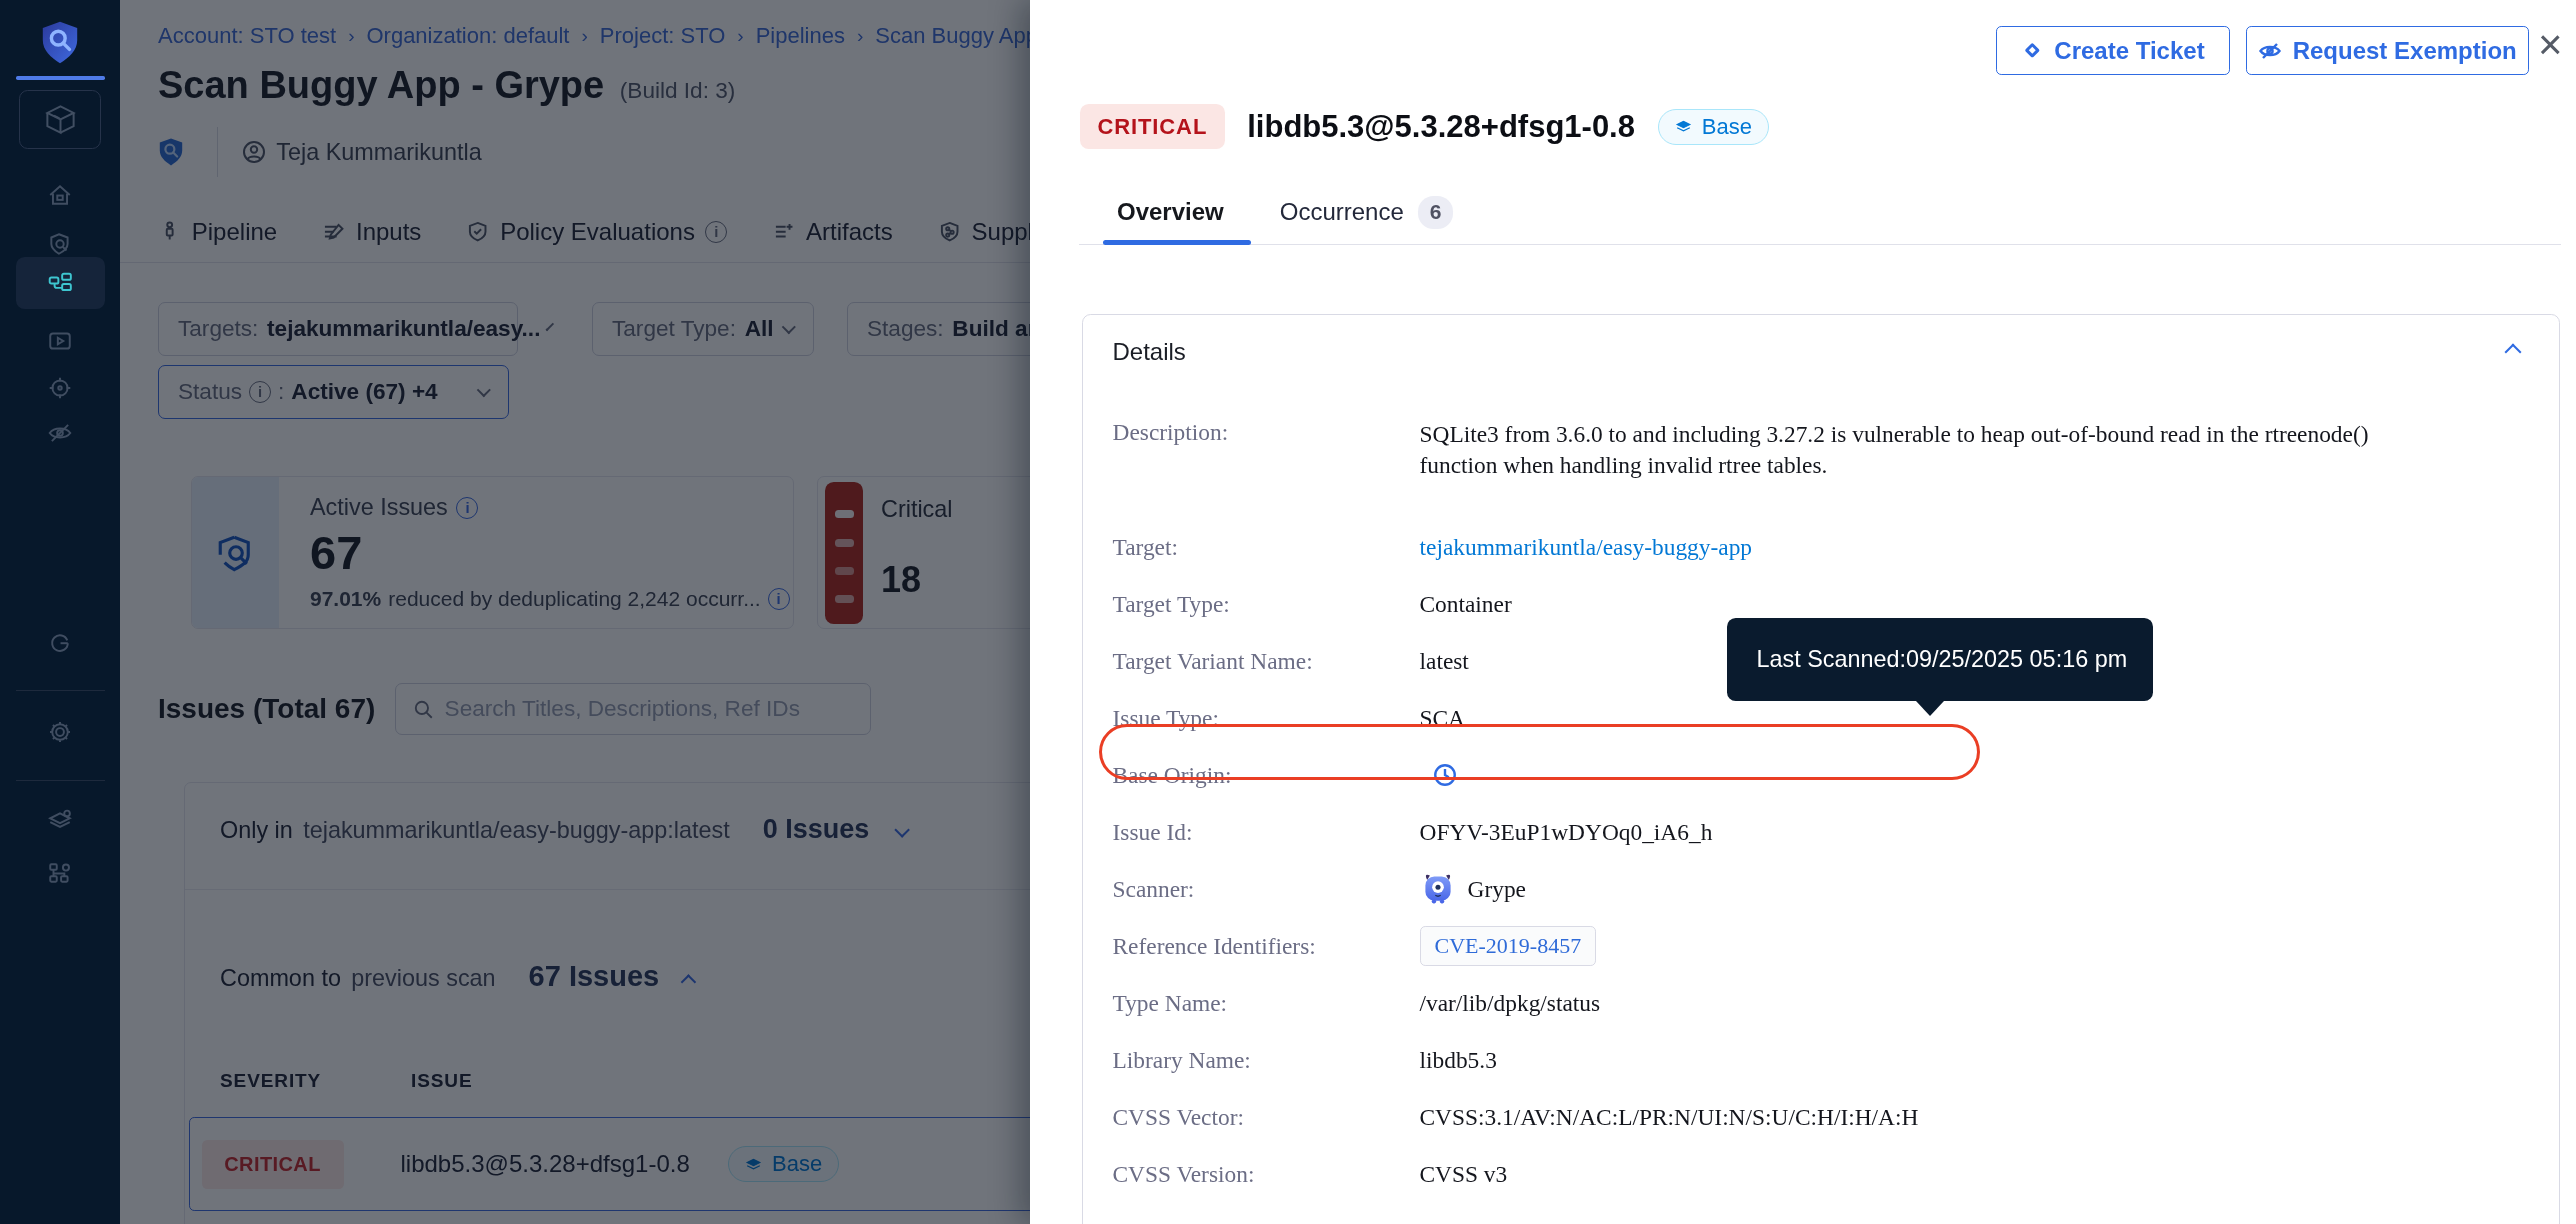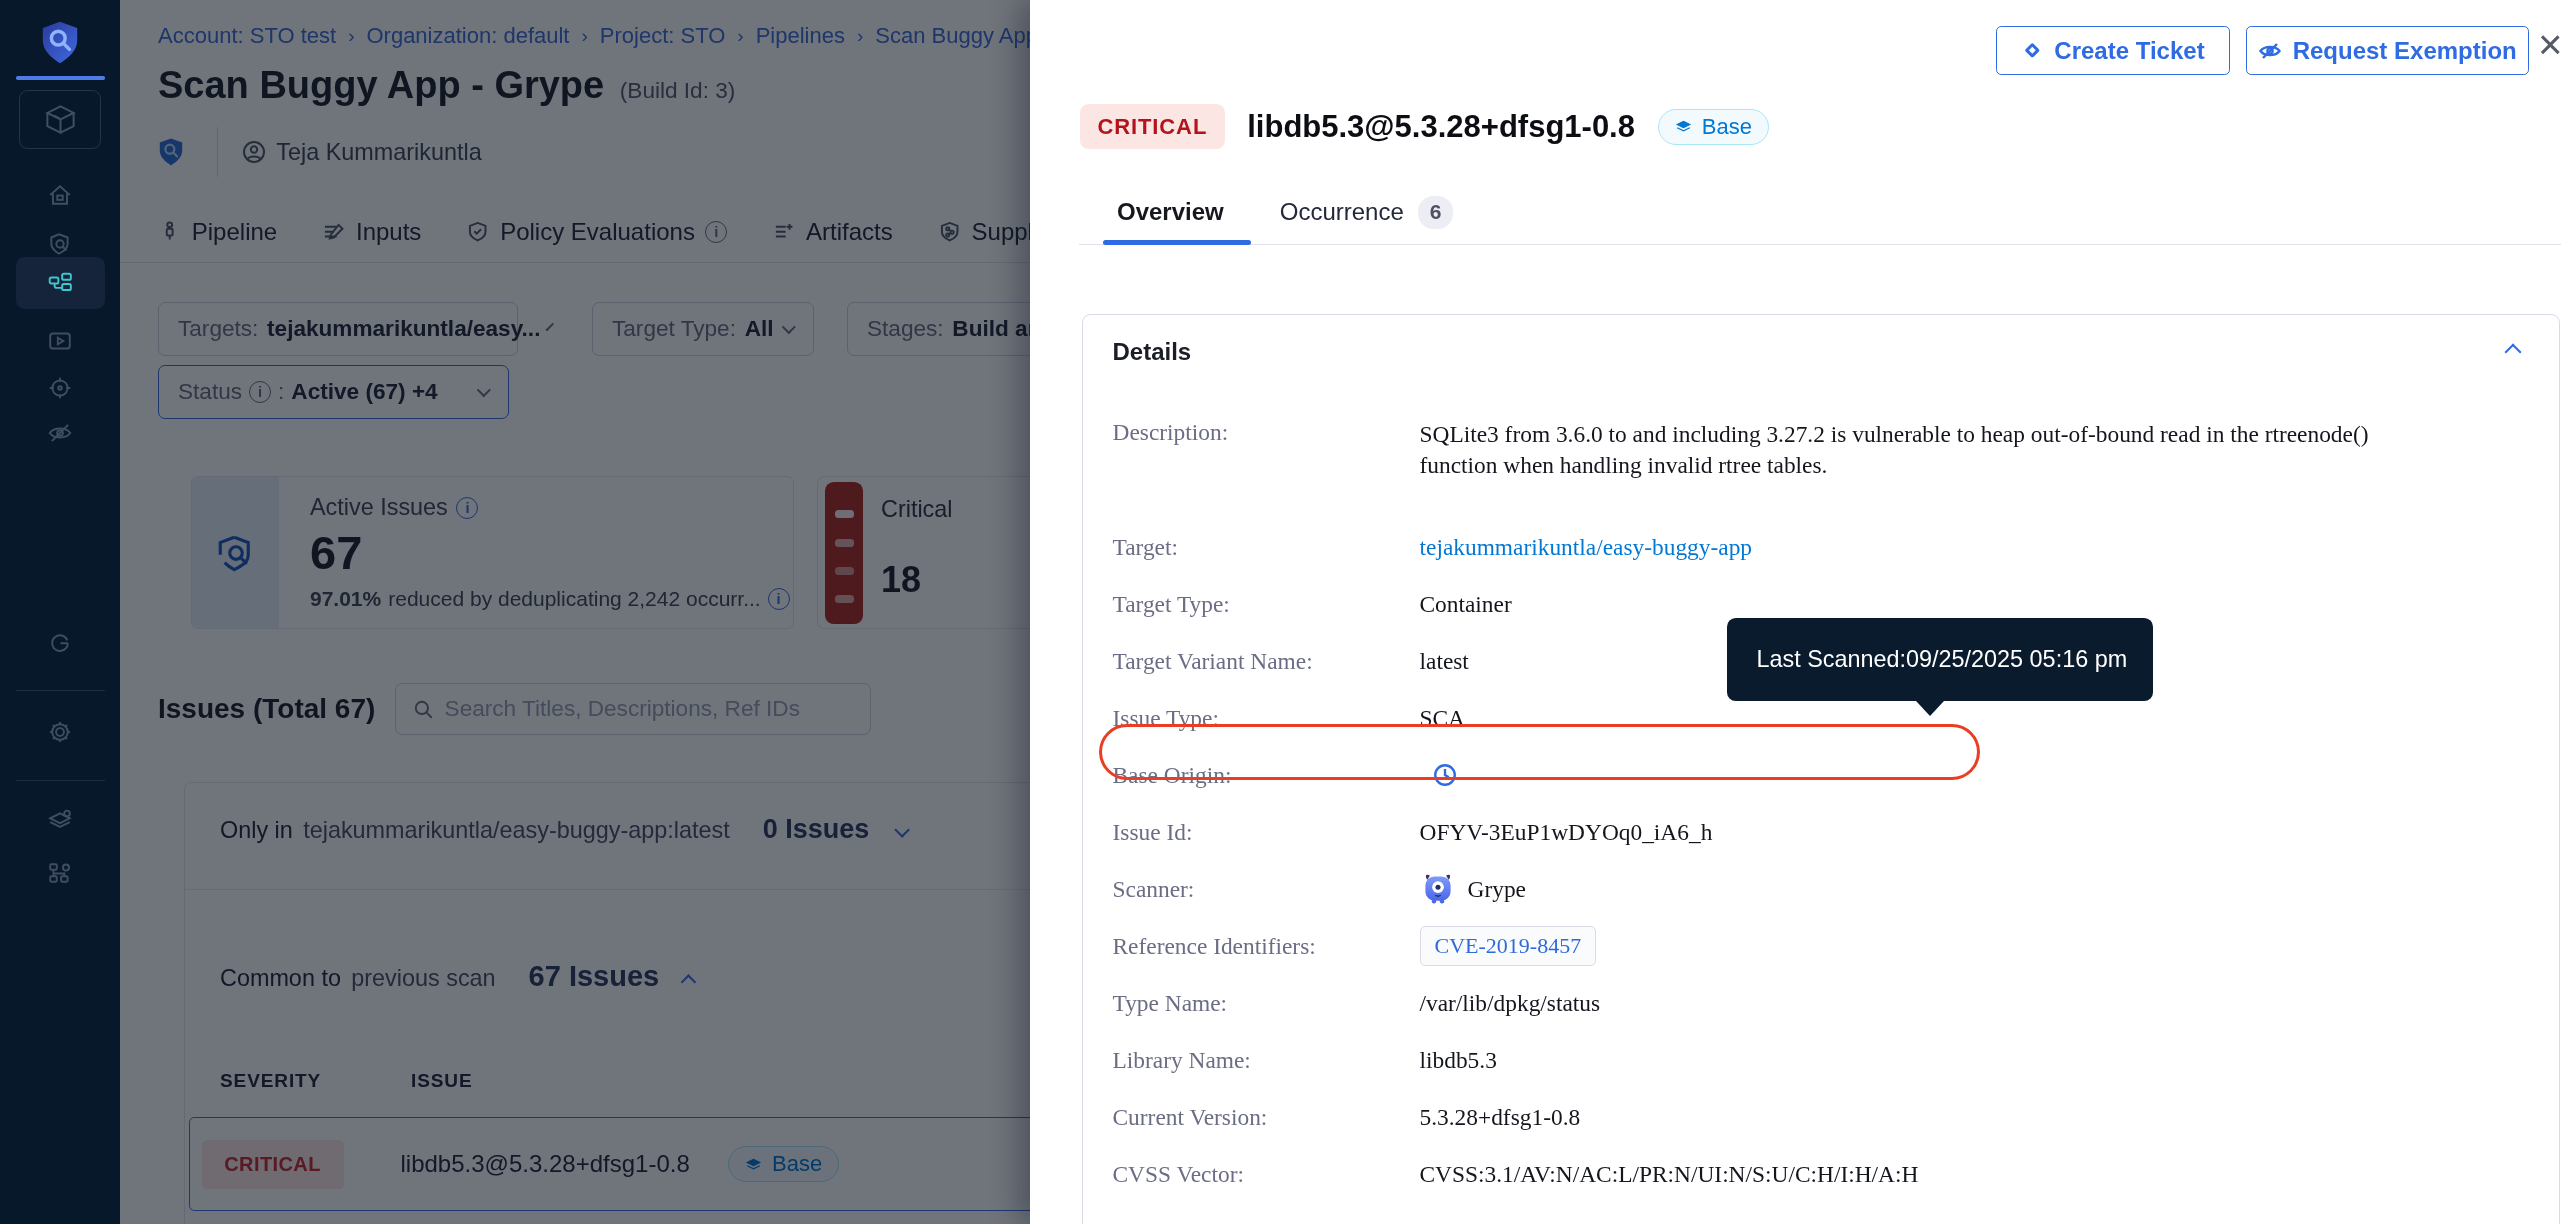--- a/index.html
+++ b/index.html
@@ -89,21 +89,21 @@
 
   .ptabs { position:absolute; left:87px; top:196px; display:flex; align-items:center; gap:56px; }
   .ptab { font-size:24px; color:#23283A; display:flex; align-items:center; gap:14px; }
   .ptab.active { font-weight:bold; color:#16181D; }
   .occ-badge { background:#ECEDF5; color:#4F5162; font-size:21px; font-weight:bold; border-radius:15.6px; padding:4.3px 12px; }
   .ptab-underline { position:absolute; left:73px; top:240px; width:148px; height:5.2px; background:#2F6BE2; border-radius:2.6px; }
   .ptab-div { position:absolute; left:49px; top:244px; width:1482px; height:0.9px; background:#E0E1EA; }
 
   #details-card { position:absolute; left:52px; top:314px; width:1478px; height:990px; border:0.9px solid #D9DAE5; border-radius:8.7px; padding:22.6px 29.5px 0 29.5px; }
   .details-head { display:flex; align-items:center; }
-  .details-title { font-size:24px; font-weight:bold; color:#1B1E26; }
+  .details-title { font-size:24px; font-weight:normal; color:#1B1E26; }
   .d-collapse { margin-left:auto; margin-right:10.4px; width:12px; height:12px; border-right:2.6px solid #2F6BE2; border-bottom:2.6px solid #2F6BE2; transform:rotate(-135deg); }
   .drows { margin-top:45px; }
   .drow { display:flex; align-items:center; height:57px;font-family:Liberation Serif, serif; }
   .drow.tall { height:108px; align-items:flex-start; padding-top:8.7px; }
   .dlabel { width:307px; flex:none; font-size:23.4px; color:#6B6D85; }
   .dvalue { font-size:23.4px; color:#14161D; max-width:1025px; line-height:31px; }
   .dlink { font-size:23.4px; color:#0278D5; }
   .ref-pill { border:0.9px solid #D9DAE5; background:#FAFBFC; border-radius:5.2px; padding:6px 14px; font-size:22px; color:#2F6BD8; }
   .scanner-val { display:flex; align-items:center; gap:12px; font-size:23.4px; color:#14161D; }
   .clock-wrap { margin-left:12px; display:flex; align-items:center; }
@@ -505,24 +505,20 @@
         </div>
         <div class="drow">
           <span class="dlabel">Type Name:</span>
           <span class="dvalue">/var/lib/dpkg/status</span>
         </div>
         <div class="drow">
           <span class="dlabel">Library Name:</span>
           <span class="dvalue">libdb5.3</span>
         </div>
         <div class="drow">
-          <span class="dlabel">Current Version:</span>
-          <span class="dvalue">5.3.28+dfsg1-0.8</span>
-        </div>
-        <div class="drow">
           <span class="dlabel">CVSS Vector:</span>
           <span class="dvalue">CVSS:3.1/AV:N/AC:L/PR:N/UI:N/S:U/C:H/I:H/A:H</span>
         </div>
         <div class="drow">
           <span class="dlabel">CVSS Version:</span>
           <span class="dvalue">CVSS v3</span>
         </div>
       </div>
     </div>
 

